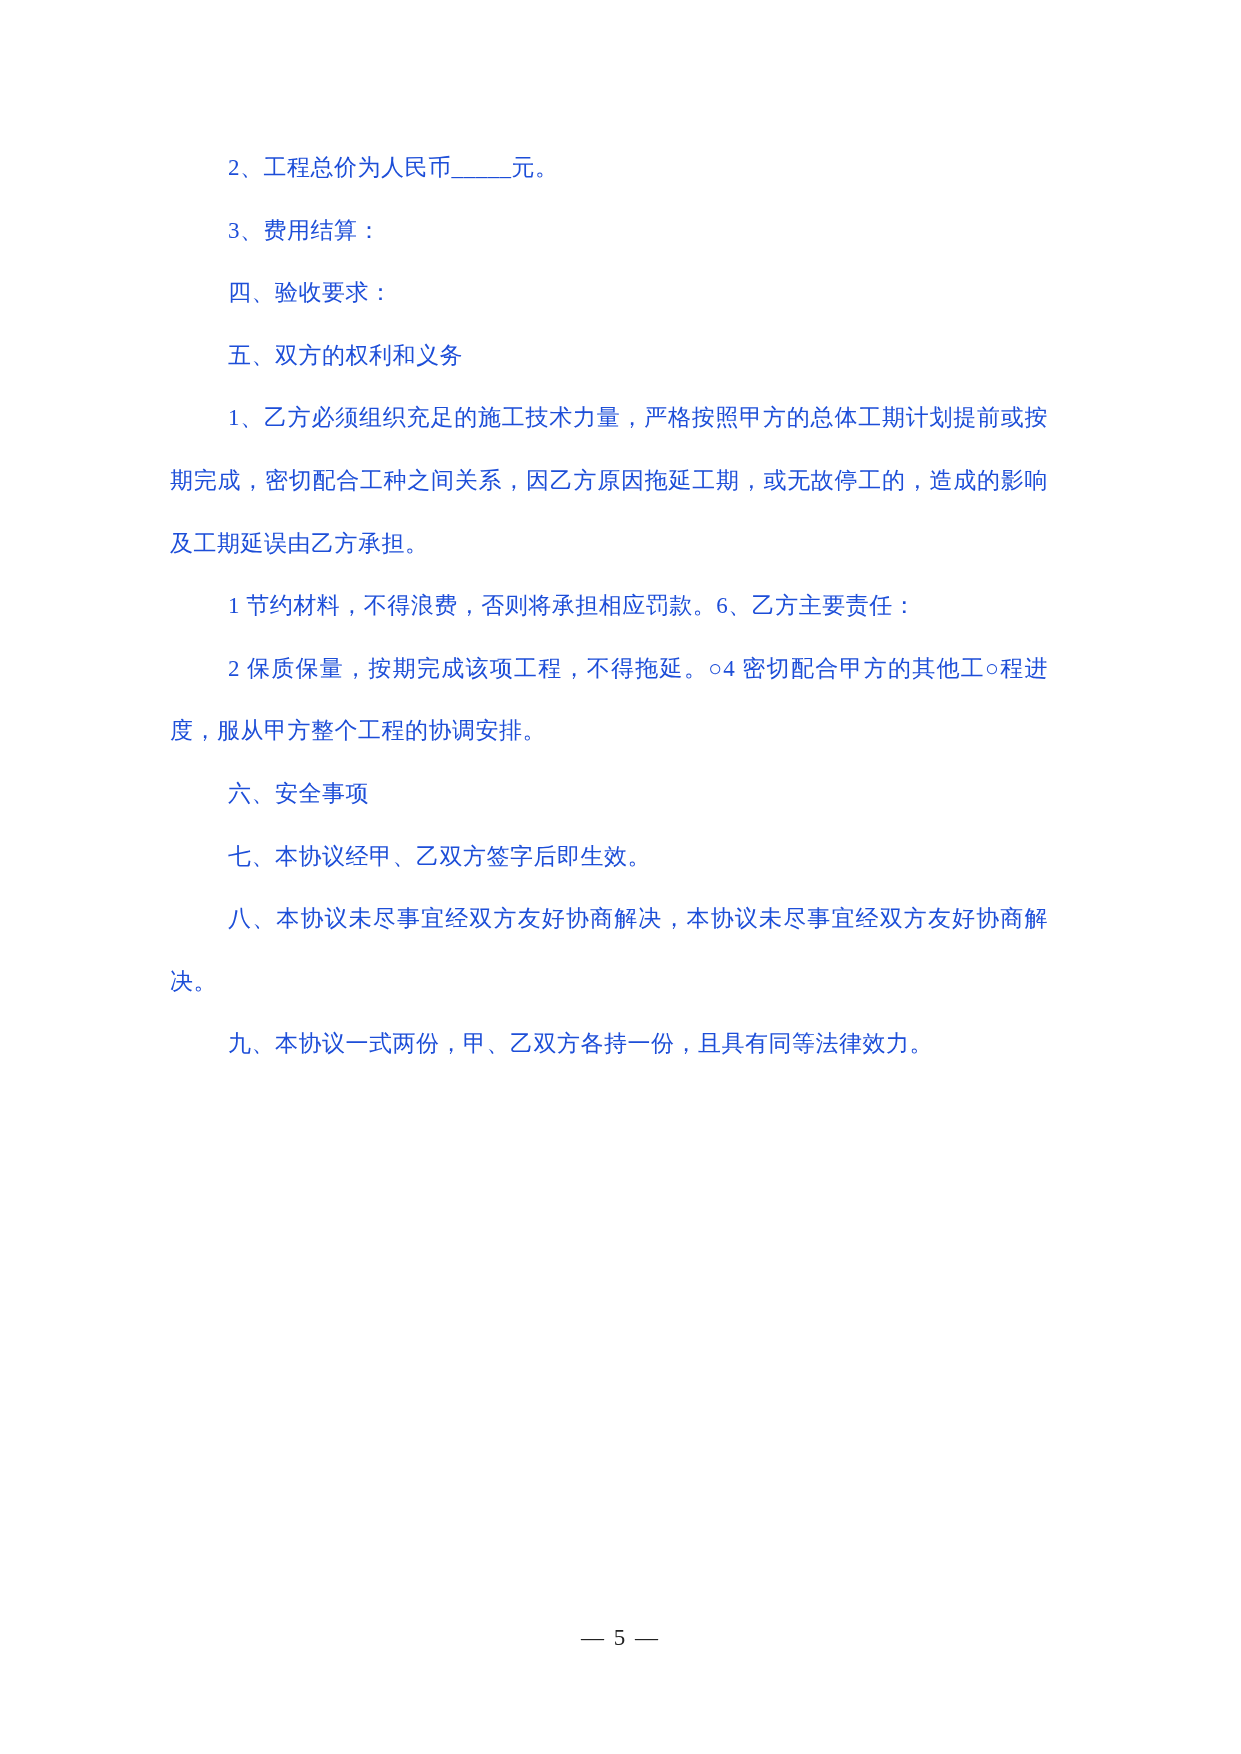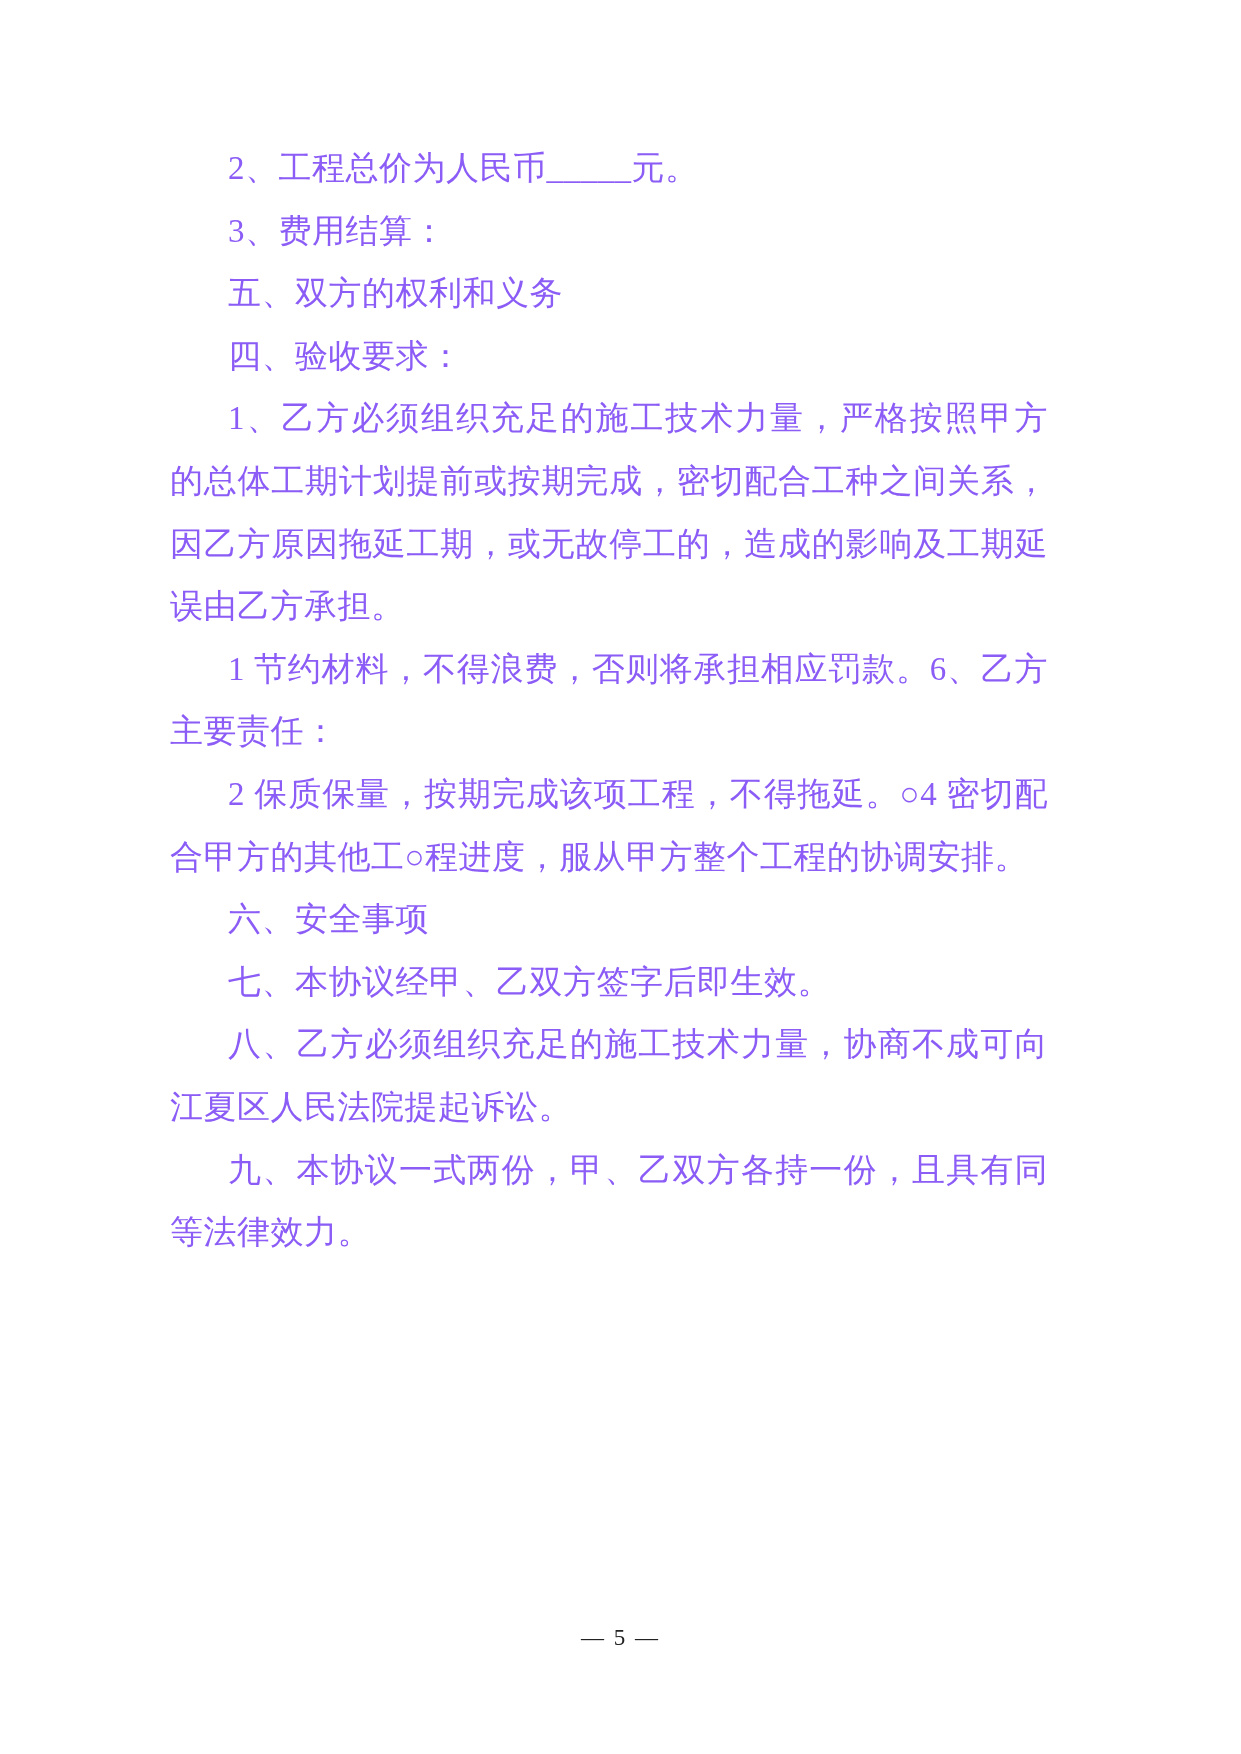--- a/index.html
+++ b/index.html
@@ -20,27 +20,27 @@
   }
   .doc-text {
     position: absolute;
     left: 170px;
     top: 137px;
     width: 878px;
   }
   .doc-text p {
     margin: 0;
     padding: 0;
-    font-size: 33px;
+    font-size: 23px;
     line-height: 62.6px;
     text-indent: 58px;
     text-align: justify;
     word-break: break-all;
     letter-spacing: 0.5px;
-    color: #8b5cf6;
+    color: #1d4ed8;
   }
   .page-footer {
     position: absolute;
     left: 0;
     top: 1622px;
     width: 100%;
     text-align: center;
     font-size: 23px;
     line-height: 32px;
     color: #222222;
@@ -48,28 +48,28 @@
   }
 </style>
 </head>
 <body>
 
 <main class="page">
 
   <section class="doc-text">
     <p>2、工程总价为人民币_____元。</p>
     <p>3、费用结算：</p>
+    <p>四、验收要求：</p>
     <p>五、双方的权利和义务</p>
-    <p>四、验收要求：</p>
     <p>1、乙方必须组织充足的施工技术力量，严格按照甲方的总体工期计划提前或按期完成，密切配合工种之间关系，因乙方原因拖延工期，或无故停工的，造成的影响及工期延误由乙方承担。</p>
     <p>1 节约材料，不得浪费，否则将承担相应罚款。6、乙方主要责任：</p>
     <p>2 保质保量，按期完成该项工程，不得拖延。○4 密切配合甲方的其他工○程进度，服从甲方整个工程的协调安排。</p>
     <p>六、安全事项</p>
     <p>七、本协议经甲、乙双方签字后即生效。</p>
-    <p>八、乙方必须组织充足的施工技术力量，协商不成可向江夏区人民法院提起诉讼。</p>
+    <p>八、本协议未尽事宜经双方友好协商解决，本协议未尽事宜经双方友好协商解决。</p>
     <p>九、本协议一式两份，甲、乙双方各持一份，且具有同等法律效力。</p>
   </section>
 
   <footer class="page-footer">
     <span>— 5 —</span>
   </footer>
 
 </main>
 
 </body></html>

